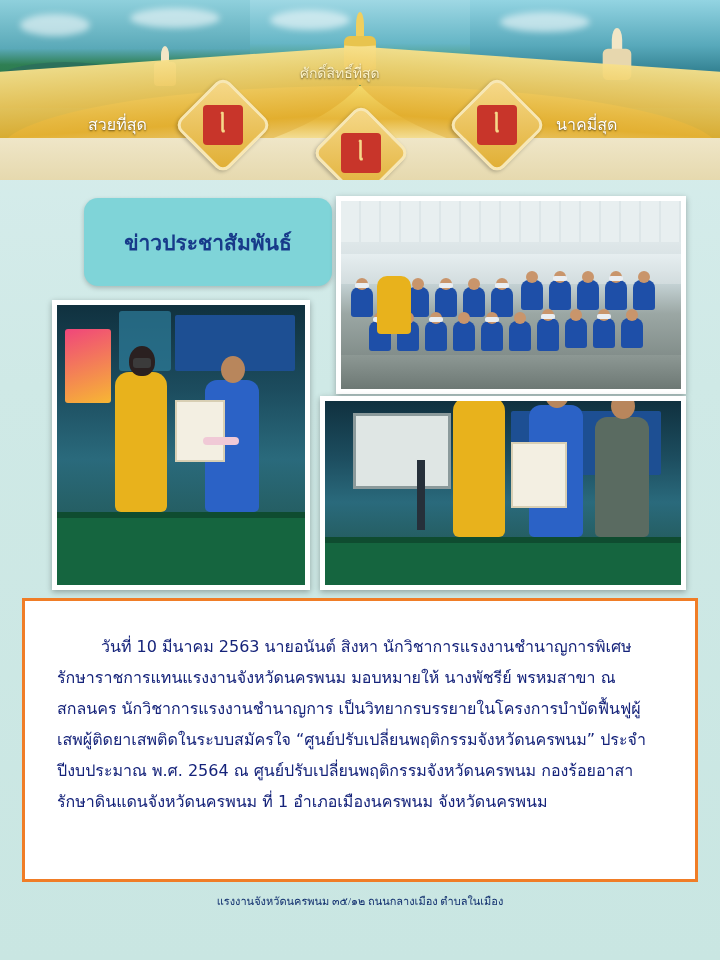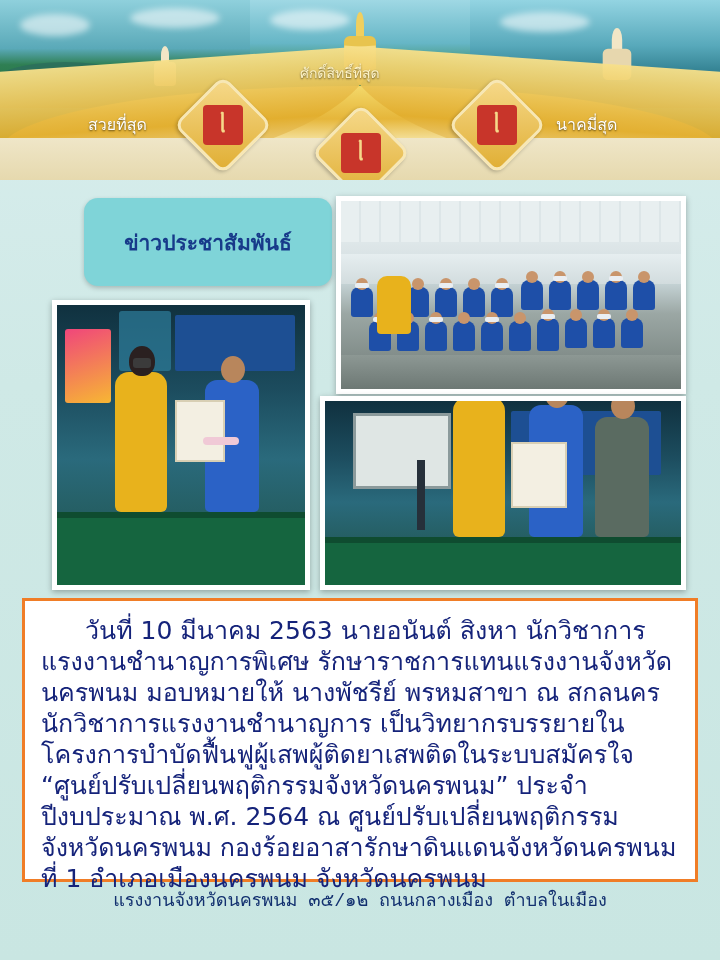--- a/index.html
+++ b/index.html
@@ -85,25 +85,25 @@
   .woman:after{content:"";position:absolute;left:18px;top:-14px;width:18px;height:10px;background:#3b3b3b;border-radius:3px;}
   .man{position:absolute;bottom:26%;width:54px;height:132px;background:#2b62c6;border-radius:12px 12px 5px 5px;}
   .man:before{content:"";position:absolute;left:16px;top:-24px;width:24px;height:27px;border-radius:50%;background:#b8865c;}
   .cert{position:absolute;background:#f3efe2;border:2px solid #d8cfb4;}
   .poster{position:absolute;background:linear-gradient(160deg,#f0467b,#f7b733);border-radius:3px;}
   .banner-blue{position:absolute;background:#1d4f93;border-radius:2px;}
 
   
   .textbox{position:absolute;left:22px;top:598px;width:676px;height:284px;
     background:#ffffff;border:3px solid #f07d27;box-sizing:border-box;padding:14px 16px 10px 16px;}
-  .textbox p{margin:0;color:#15237a;font-size:25px;line-height:31px;
+  .textbox p{margin:16px;color:#15237a;font-size:16px;line-height:31px;
     font-family:"DejaVu Sans",sans-serif;text-indent:44px;text-align:left;}
 
   .footer{position:absolute;left:0;top:888px;width:720px;text-align:center;}
-  .footer div{color:#12306f;font-size:18px;line-height:26px;font-family:Liberation Mono, monospace;}
+  .footer div{color:#12306f;font-size:11px;line-height:26px;font-family:Liberation Serif, serif;}
 </style>
 </head>
 <body>
 
 <div class="page">
 
   <div class="banner">
     <div class="sky"></div>
 
     <div class="banner-photo bp-left">

